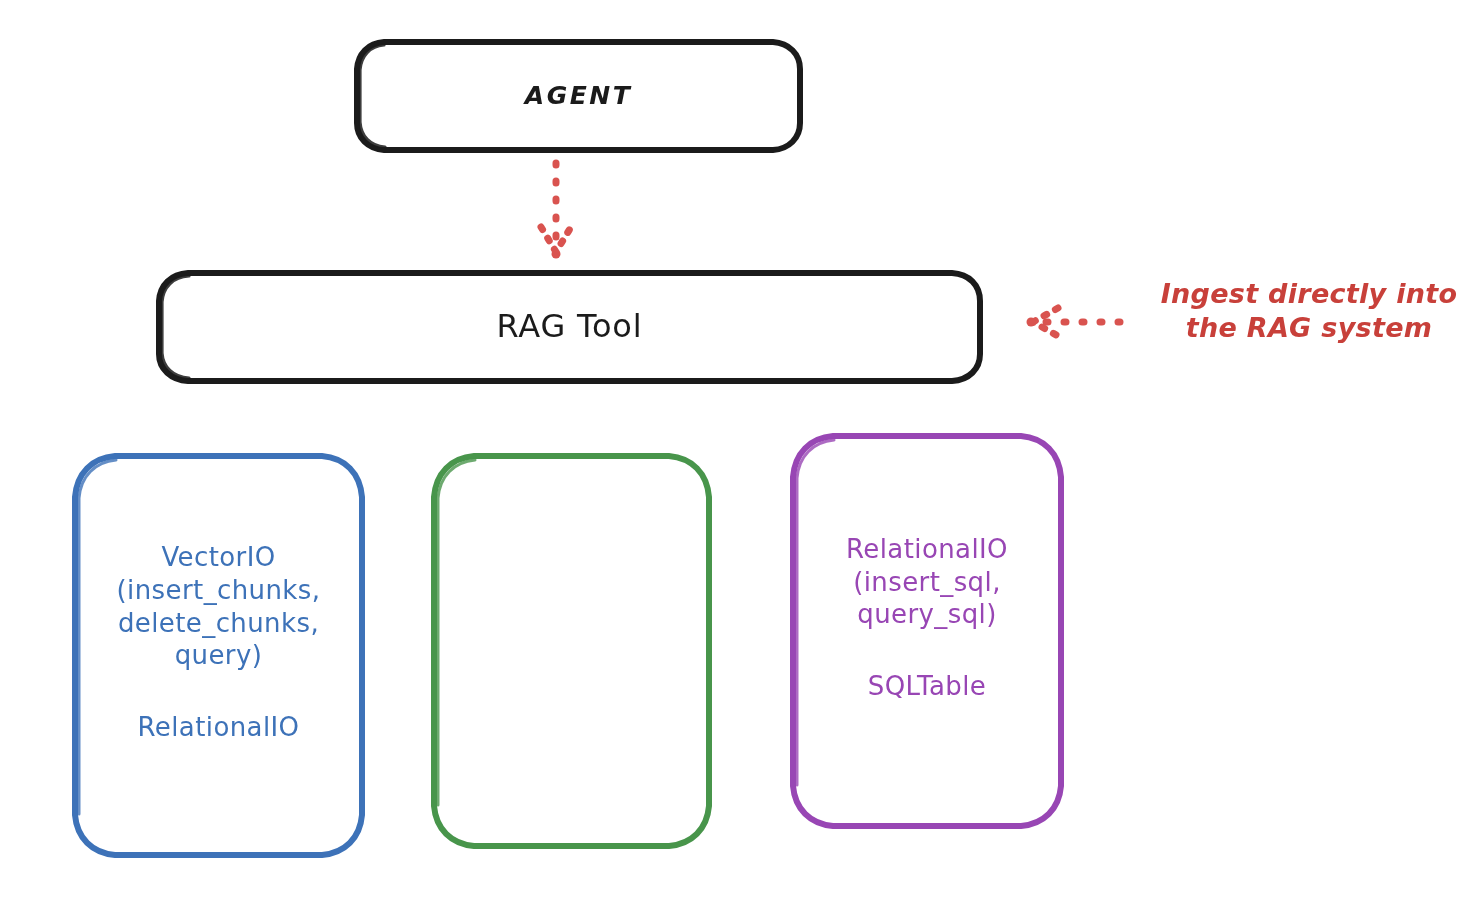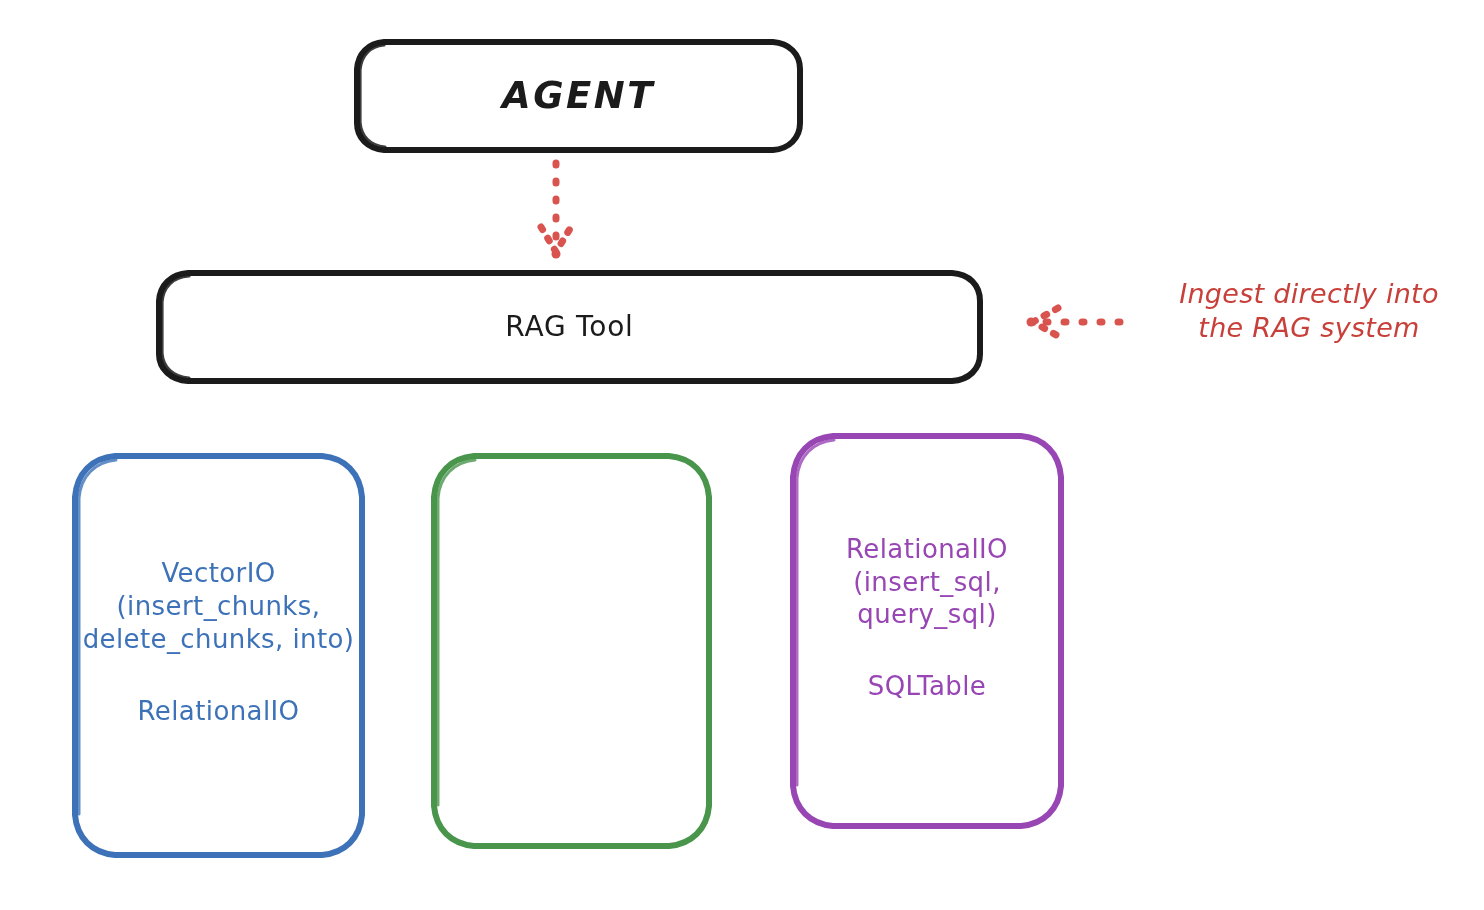--- a/index.html
+++ b/index.html
@@ -46,35 +46,35 @@
 
   
   #agent-node {
     left: 354px;
     top: 39px;
     width: 449px;
     height: 114px;
   }
   #agent-node .node-label {
     font-family: "DejaVu Sans", sans-serif;
-    font-size: 37px;
+    font-size: 25px;
     font-style: italic;
     font-weight: 700;
     letter-spacing: 2.5px;
     color: #1b1b1b;
   }
   #ragtool-node {
     left: 156px;
     top: 270px;
     width: 827px;
     height: 114px;
   }
   #ragtool-node .node-label {
     font-family: "DejaVu Sans", sans-serif;
-    font-size: 28px;
+    font-size: 32px;
     font-weight: 400;
     letter-spacing: 0.8px;
     color: #1b1b1b;
   }
 
   
   #vectorio-node {
     left: 71px;
     top: 452px;
     width: 295px;
@@ -130,21 +130,21 @@
     height: 910px;
     pointer-events: none;
   }
   #annotation-text {
     position: absolute;
     left: 1144px;
     top: 277px;
     width: 330px;
     color: #c8403a;
     font-size: 27px;
-    font-weight: 400;
+    font-weight: 700;
     font-style: italic;
     letter-spacing: 0.3px;
     line-height: 1.25;
     text-align: center;
     white-space: pre-line;
   }
 </style>
 </head>
 <body>
 
@@ -189,21 +189,21 @@
   <div class="node" id="vectorio-node">
     <svg class="node-svg" viewBox="0 0 295 407" preserveAspectRatio="none" xmlns="http://www.w3.org/2000/svg">
       <path d="M44 4 C21 6 6 21 4 45 L4 363 C6 386 21 401 44 403 L251 403
                C274 401 289 386 291 363 L291 45 C289 21 274 6 251 4 Z" fill="#ffffff" stroke="#3d72b8" stroke-width="6" stroke-linecap="round" stroke-linejoin="round"></path>
       <path d="M45 8 C24 10 10 24 8 46 L8 362" fill="none" stroke="#3d72b8" stroke-width="3" stroke-linecap="round" opacity="0.8"></path>
     </svg>
     <div class="leaf-inner">
       <div class="leaf-label">VectorIO
 (insert_chunks,
 delete_chunks,
-into)</div>
+query)</div>
       <div class="leaf-index">RelationalIO</div>
     </div>
   </div>
 
   <div class="node" id="keyvalueio-node">
     <svg class="node-svg" viewBox="0 0 283 398" preserveAspectRatio="none" xmlns="http://www.w3.org/2000/svg">
       <path d="M44 4 C21 6 6 21 4 45 L4 354 C6 377 21 392 44 394 L239 394
                C262 392 277 377 279 354 L279 45 C277 21 262 6 239 4 Z" fill="#ffffff" stroke="#48954b" stroke-width="6" stroke-linecap="round" stroke-linejoin="round"></path>
       <path d="M45 8 C24 10 10 24 8 46 L8 353" fill="none" stroke="#48954b" stroke-width="3" stroke-linecap="round" opacity="0.8"></path>
     </svg>

